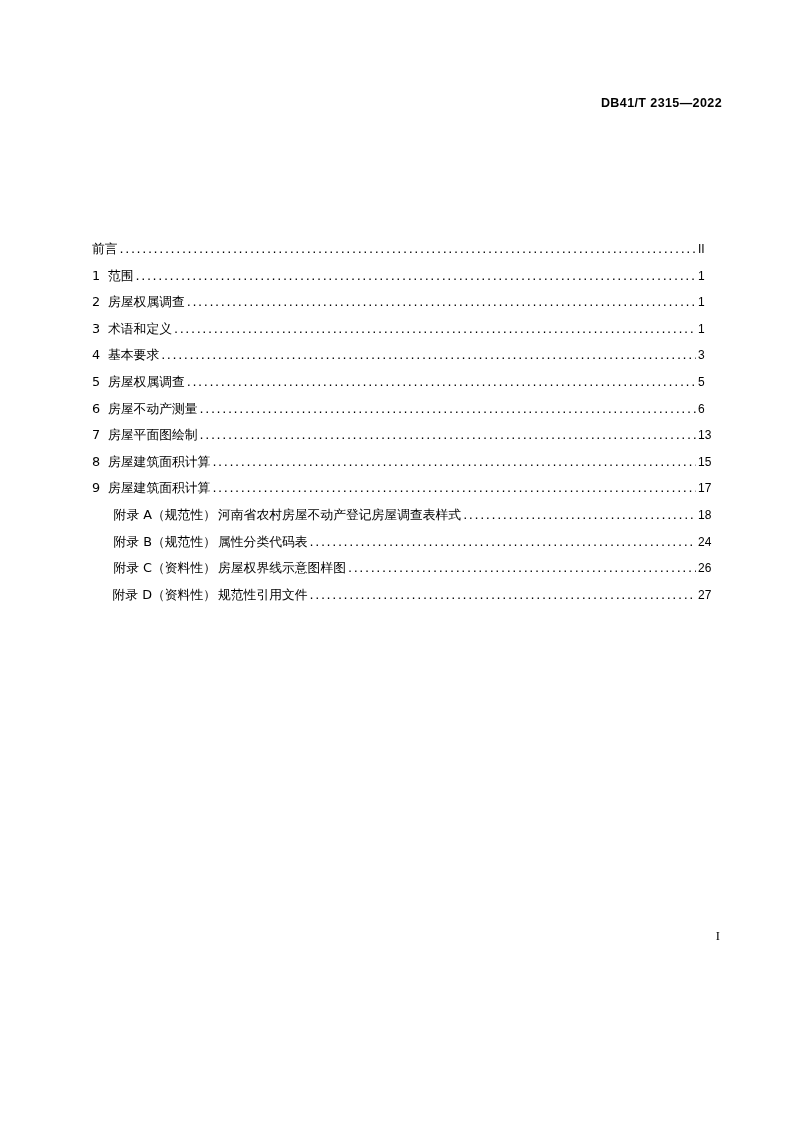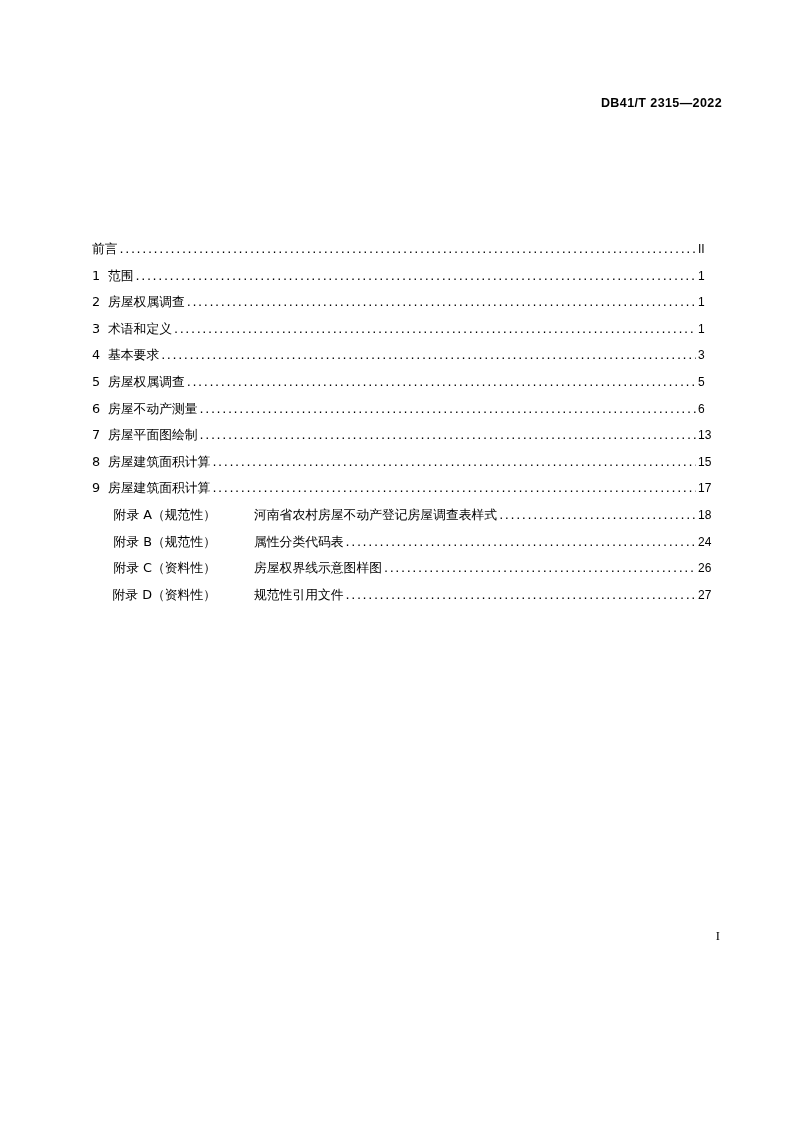--- a/index.html
+++ b/index.html
@@ -57,21 +57,20 @@
     min-width: 16px;
     flex: 0 0 auto;
   }
   .toc-row .label {
     flex: 0 0 auto;
     text-align: center;
   }
   .toc-row .label2 {
     flex: 0 0 auto;
     padding-left: 2px;
-    margin-left: 36px;
   }
   .toc-row .annex-name {
     flex: 0 0 auto;
     display: inline-block;
     min-width: 124px;
     text-align: right;
   }
   .toc-row .dots {
     flex: 1 1 auto;
     overflow: hidden;

